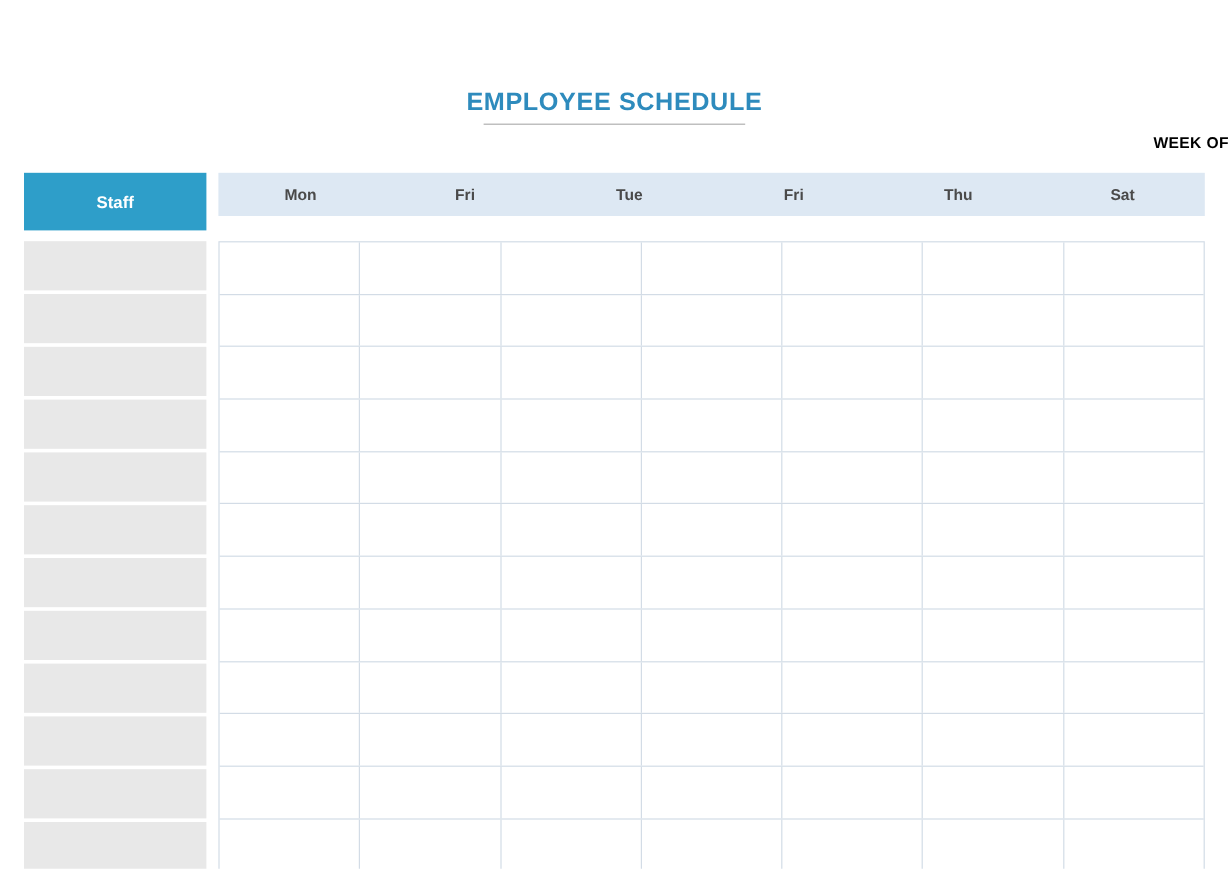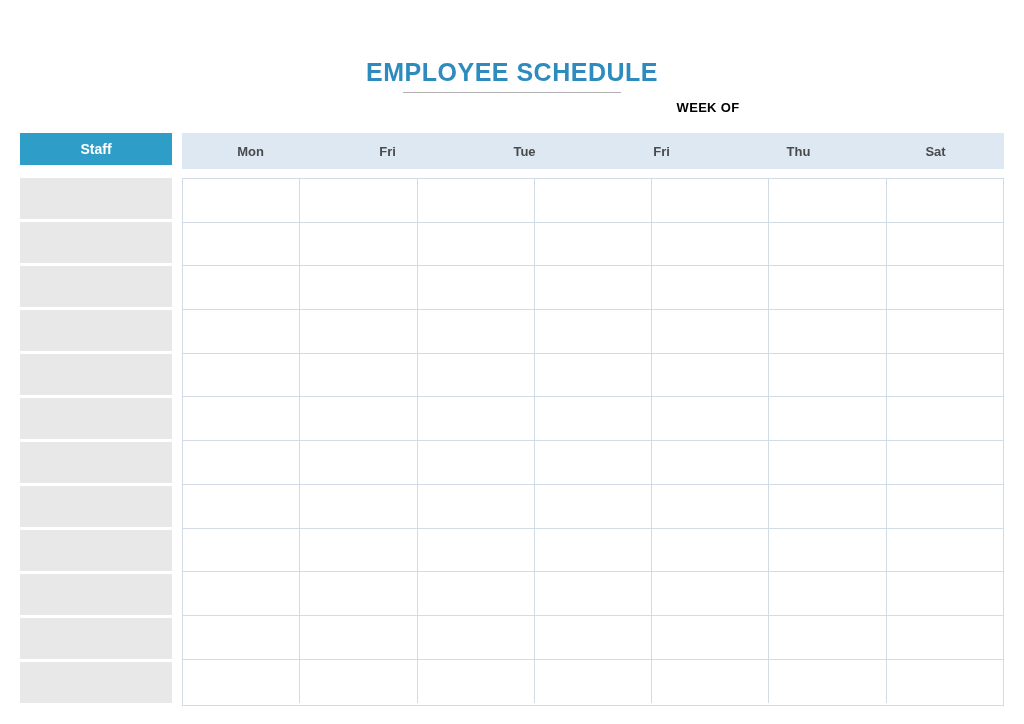--- a/index.html
+++ b/index.html
@@ -12,53 +12,54 @@
       background: #ffffff;
       width: 1024px;
       height: 724px;
       overflow: hidden;
     }
     .header-area {
       text-align: center;
       padding-top: 58px;
     }
     .title {
-      font-size: 25px;
+      font-size: 21px;
       font-weight: 900;
       color: #2e8bbd;
       letter-spacing: 0.5px;
       display: inline-block;
       padding-bottom: 5px;
+      margin-top: 16px;
     }
     .title-underline {
       width: 218px;
       height: 1px;
       background: #b0b0b0;
       margin: 0 auto 7px auto;
     }
     .week-of {
       font-size: 13px;
       font-weight: 900;
       color: #000000;
-      text-align: center;
+      text-align: right;
       margin-left: 392px;
       letter-spacing: 0.3px;
     }
     .container {
       padding: 0 20px;
       margin-top: 18px;
     }
     .header-row {
       display: flex;
       gap: 10px;
       margin-bottom: 9px;
     }
     .staff-header {
       width: 152px;
-      height: 32px;
+      height: 48px;
       background: #2e9ec9;
       color: #ffffff;
       font-weight: 700;
       font-size: 14px;
       display: flex;
       align-items: center;
       justify-content: center;
     }
     .days-header {
       flex: 1;

